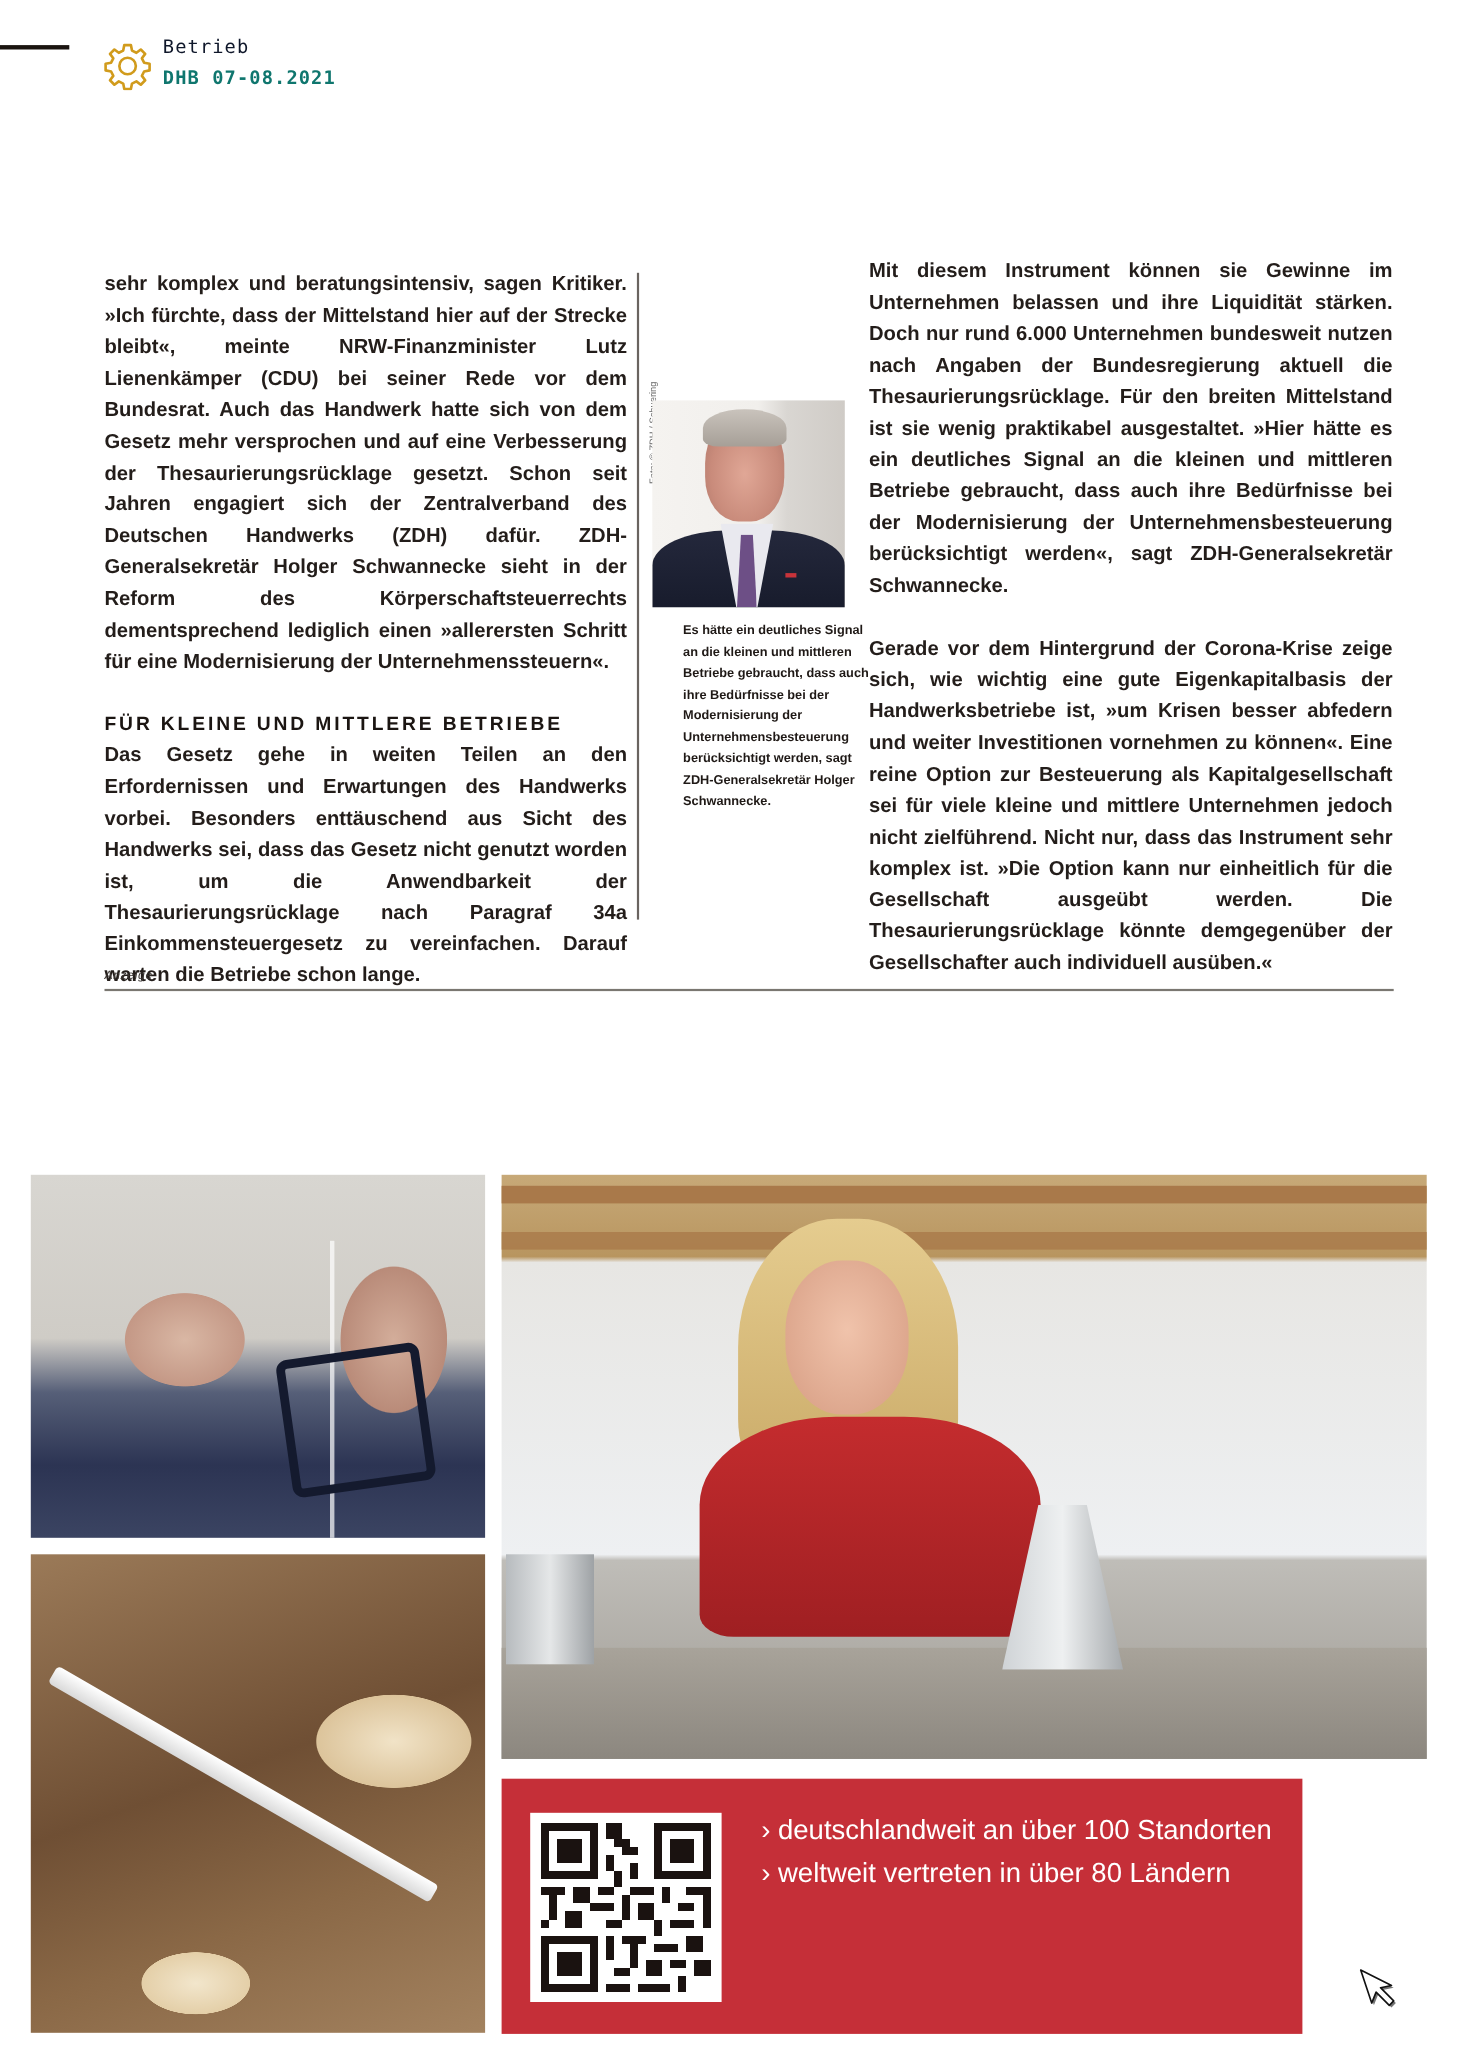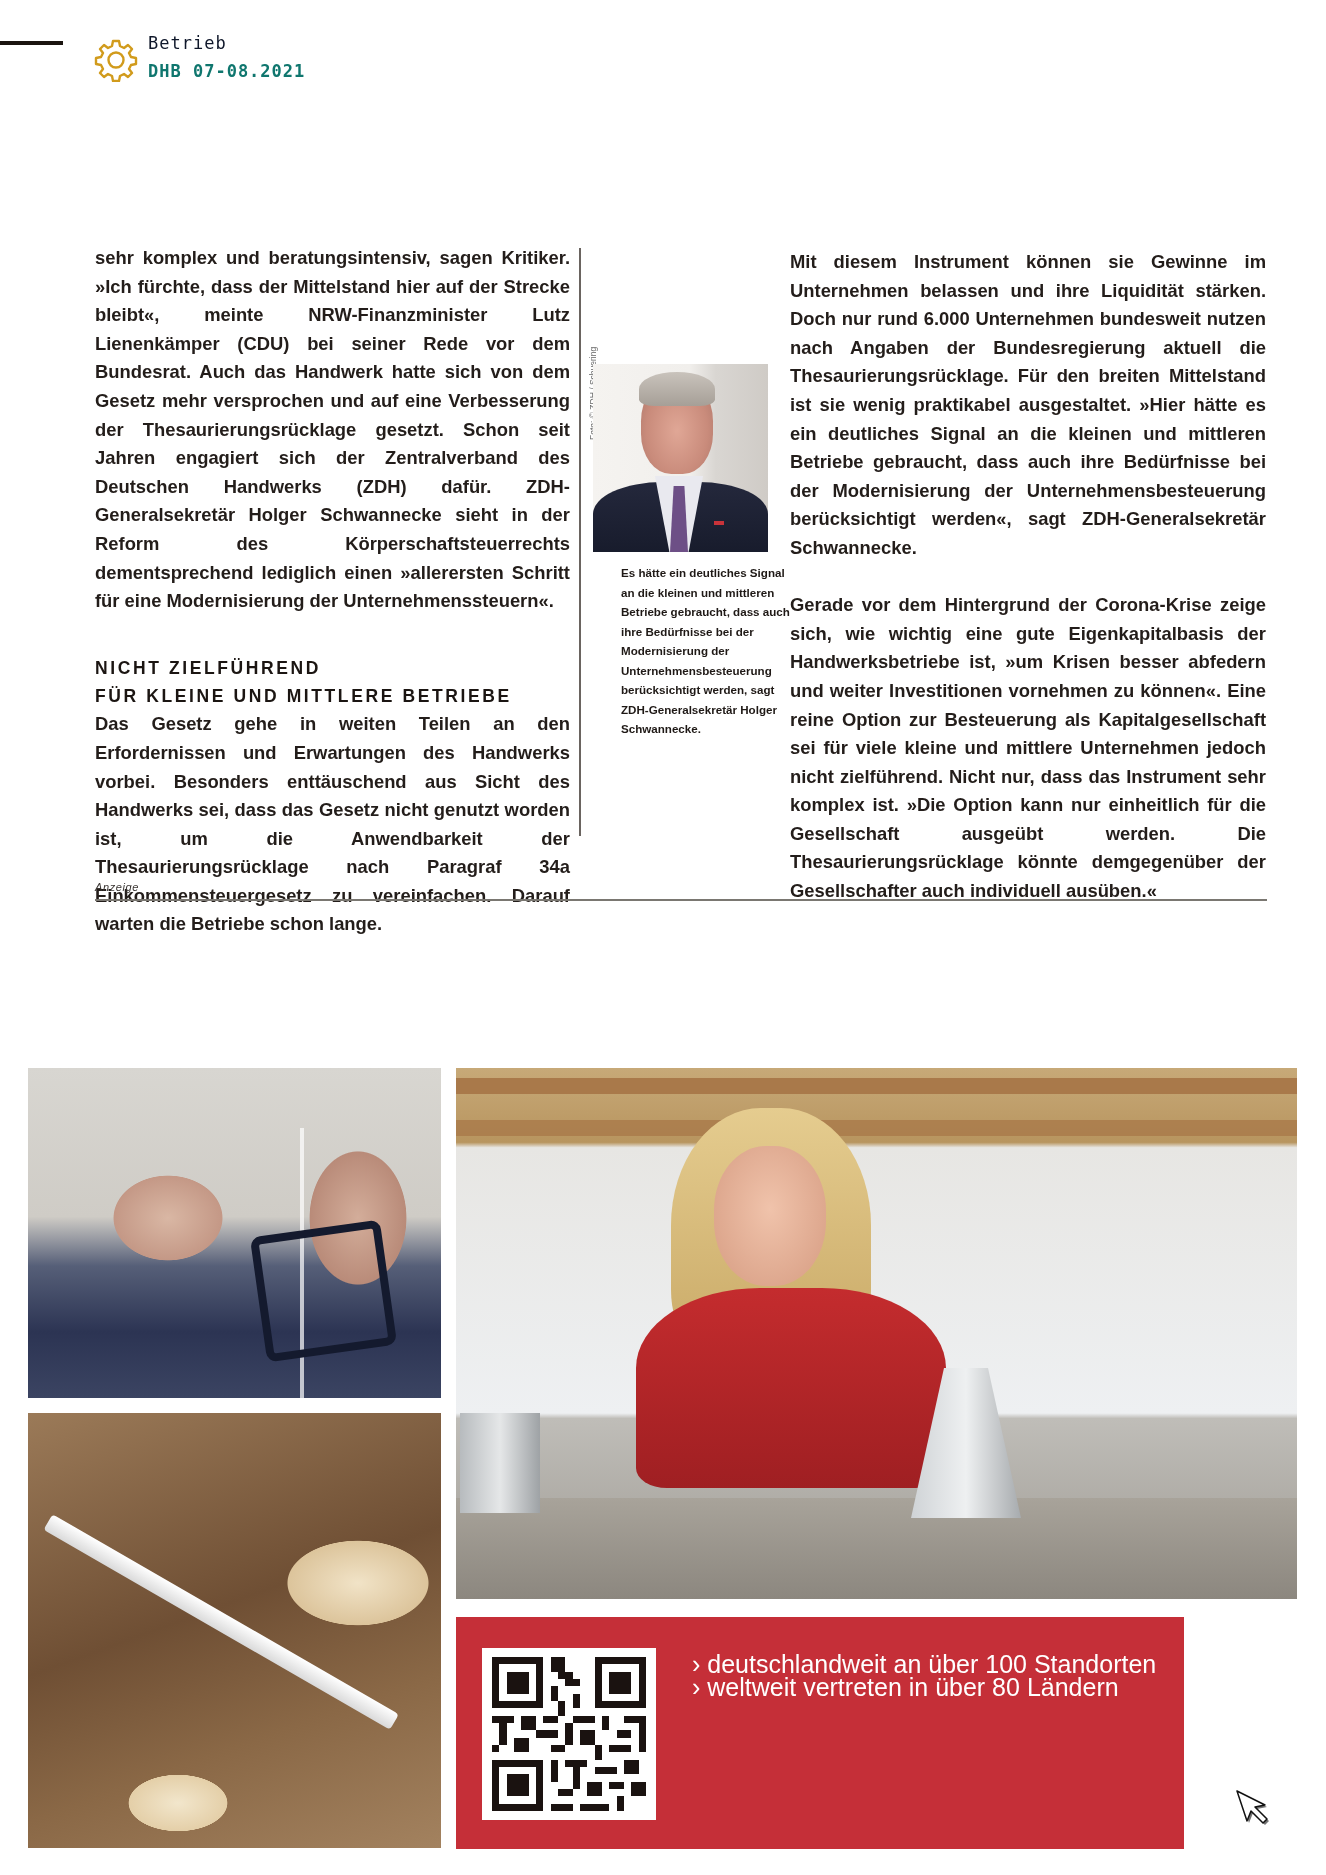--- a/index.html
+++ b/index.html
@@ -9,21 +9,21 @@
   
   .top-rule { left: 0; top: 41px; width: 63px; height: 4px; background: #1a1410; }
   .gear { left: 94px; top: 38px; width: 44px; height: 44px; }
   .section { left: 148px; top: 33px; font-family: "DejaVu Sans Mono", monospace; font-size: 17px; color: #0f172a; letter-spacing: 1px; }
   .issue { left: 148px; top: 61px; font-family: "DejaVu Sans Mono", monospace; font-size: 17px; font-weight: bold; color: #0f766e; letter-spacing: 1px; }
 
   
   .col { font-family: "Liberation Sans", sans-serif; font-size: 18.4px; line-height: 28.6px; color: #231d1a; text-align: justify; font-stretch: condensed; }
   .col p { margin: 0; font-weight: bold; }
   .col-left { left: 95px; top: 244px; width: 475px; }
-  .col-right { left: 790px; top: 248px; width: 476px; }
+  .col-right { left: 790px; top: 232px; width: 476px; }
   .col .gap { height: 28.6px; }
   .subhead { font-family: "Liberation Sans", sans-serif; font-weight: bold; font-size: 17.5px; letter-spacing: 2.6px; line-height: 28px; color: #1b1512; text-align: left; margin-top: 10px !important; }
   .vrule { left: 579px; top: 248px; width: 1.5px; height: 588px; background: #6a6460; }
 
   
   .portrait { left: 593px; top: 364px; width: 175px; height: 188px; overflow: hidden;
     background: linear-gradient(90deg, #f5f3f0 0%, #f1efec 55%, #d9d6d2 70%, #cfcbc6 100%); }
   .portrait .head { position: absolute; left: 48px; top: 14px; width: 72px; height: 96px; border-radius: 45% 45% 42% 42%;
     background: radial-gradient(ellipse at 50% 55%, #e0a796 0%, #c98b7b 60%, #a97467 100%); }
   .portrait .hair { position: absolute; left: 46px; top: 8px; width: 76px; height: 34px; border-radius: 50% 50% 20% 20%;
@@ -72,42 +72,41 @@
   .photo3 .table { position: absolute; left: 0; top: 430px; width: 841px; height: 101px; background: linear-gradient(180deg,#a8a39a,#8c877f); }
   .photo3 .cone { position: absolute; left: 455px; top: 300px; width: 110px; height: 150px; background: linear-gradient(90deg,#cfd3d6,#eef0f1,#a7abae);
     clip-path: polygon(30% 0, 70% 0, 100% 100%, 0 100%); }
   .photo3 .bucket { position: absolute; left: 4px; top: 345px; width: 80px; height: 100px; background: linear-gradient(90deg,#b7bbbe,#e5e7e8,#9ea2a5); }
 
   
   .banner { left: 456px; top: 1617px; width: 728px; height: 232px; background: #c52f38; }
   .qr { position: absolute; left: 26px; top: 31px; width: 174px; height: 172px; background: #fff; }
   .qr svg { position: absolute; left: 9px; top: 9px; }
   .bullet { position: absolute; left: 236px; font-family: "Liberation Sans", sans-serif; font-size: 25px; color: #ffffff; white-space: nowrap; }
-  .b1 { top: 33px; } .b2 { top: 56px; }
+  .b1 { top: 33px; } .b2 { top: 72px; }
   .cta { position: absolute; left: 236px; font-family: "Liberation Sans", sans-serif; font-weight: bold; font-size: 31px; color: #ffffff; white-space: nowrap; }
   .c1 { top: 118px; } .c2 { top: 162px; }
   .cursor { position: absolute; left: 775px; top: 168px; width: 44px; height: 44px; }
 </style>
 </head>
 <body>
 
 <div class="abs top-rule"></div>
 <svg class="abs gear" viewBox="0 0 44 44">
   <g fill="none" stroke="#d19b1c" stroke-width="2.4" stroke-linejoin="round">
     <path d="M19 3h6l1 5 4 2 4-3 4 4-3 4 2 4 5 1v6l-5 1-2 4 3 4-4 4-4-3-4 2-1 5h-6l-1-5-4-2-4 3-4-4 3-4-2-4-5-1v-6l5-1 2-4-3-4 4-4 4 3 4-2z"></path>
     <circle cx="22" cy="22" r="7.5"></circle>
   </g>
 </svg>
 <div class="abs section">Betrieb</div>
 <div class="abs issue">DHB 07-08.2021</div>
 
 <div class="abs col col-left">
   <p>sehr komplex und beratungsintensiv, sagen Kritiker. »Ich fürchte, dass der Mittelstand hier auf der Strecke bleibt«, meinte NRW-Finanzminister Lutz Lienenkämper (CDU) bei seiner Rede vor dem Bundesrat. Auch das Handwerk hatte sich von dem Gesetz mehr versprochen und auf eine Verbesserung der Thesaurierungsrücklage gesetzt. Schon seit Jahren engagiert sich der Zentralverband des Deutschen Handwerks (ZDH) dafür. ZDH-Generalsekretär Holger Schwannecke sieht in der Reform des Körperschaftsteuerrechts dementsprechend lediglich einen »allerersten Schritt für eine Modernisierung der Unternehmenssteuern«.</p>
   <div class="gap"></div>
-  <p class="subhead">NICHT ZIELFÜHREND</p>
   <p class="subhead" style="margin-top:0 !important">FÜR KLEINE UND MITTLERE BETRIEBE</p>
   <p>Das Gesetz gehe in weiten Teilen an den Erfordernissen und Erwartungen des Handwerks vorbei. Besonders enttäuschend aus Sicht des Handwerks sei, dass das Gesetz nicht genutzt worden ist, um die Anwendbarkeit der Thesaurierungsrücklage nach Paragraf 34a Einkommensteuergesetz zu vereinfachen. Darauf warten die Betriebe schon lange.</p>
 </div>
 
 <div class="abs vrule"></div>
 
 <div class="abs credit">Foto: © ZDH / Schuering</div>
 <div class="abs portrait">
   <div class="suit"></div>
   <div class="shirt"></div>

